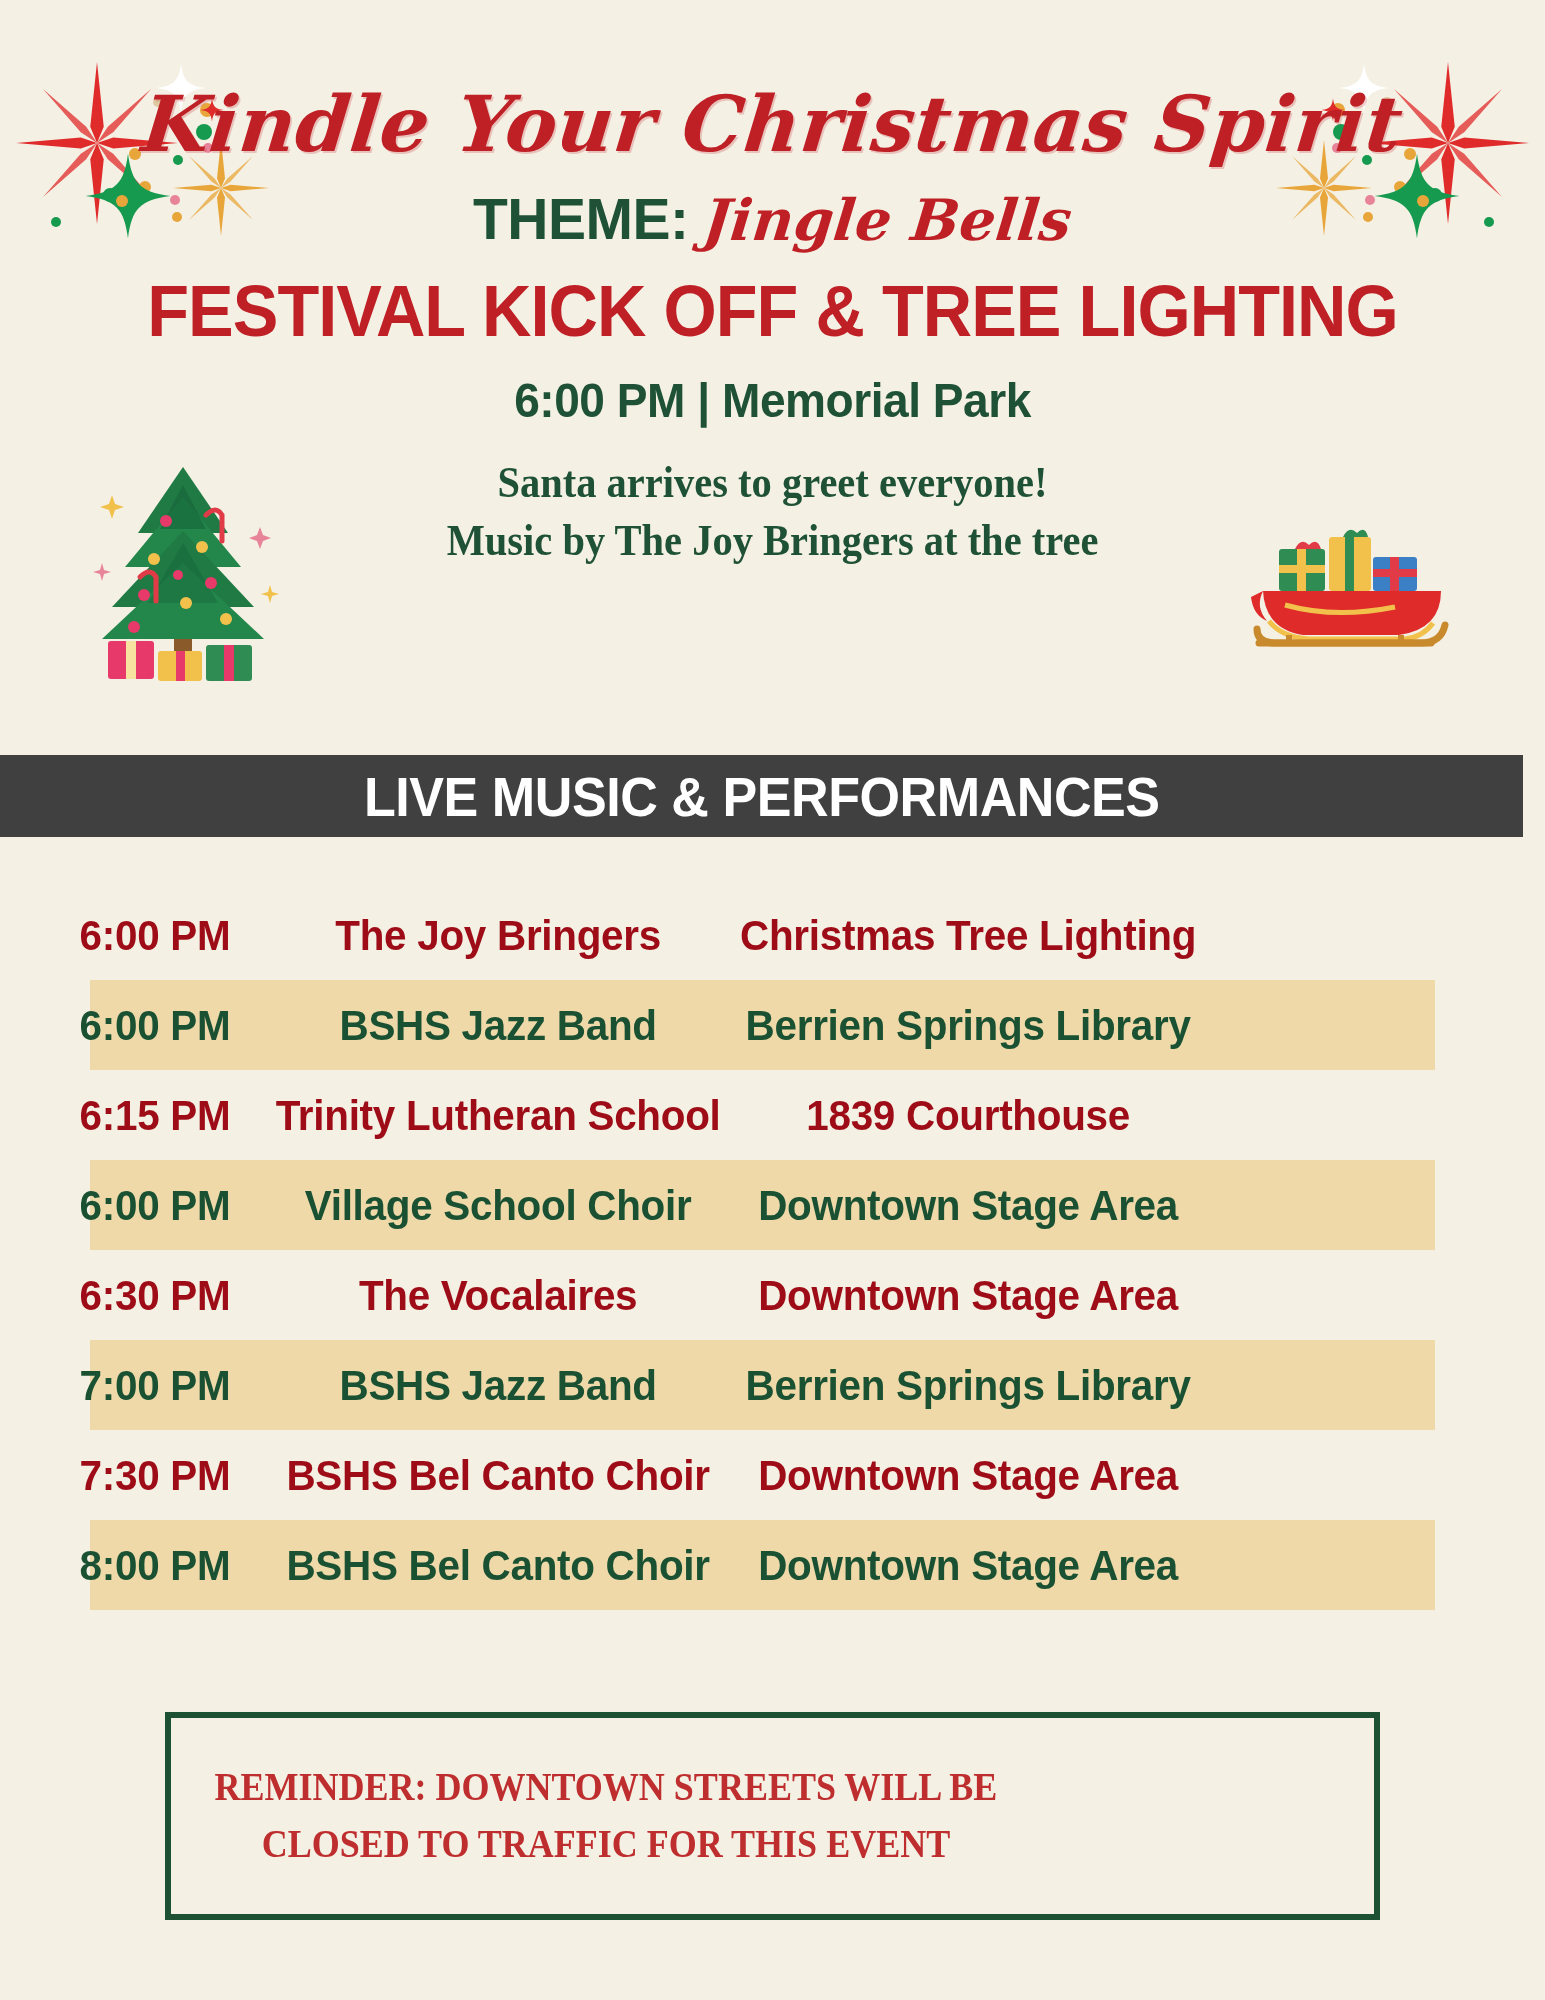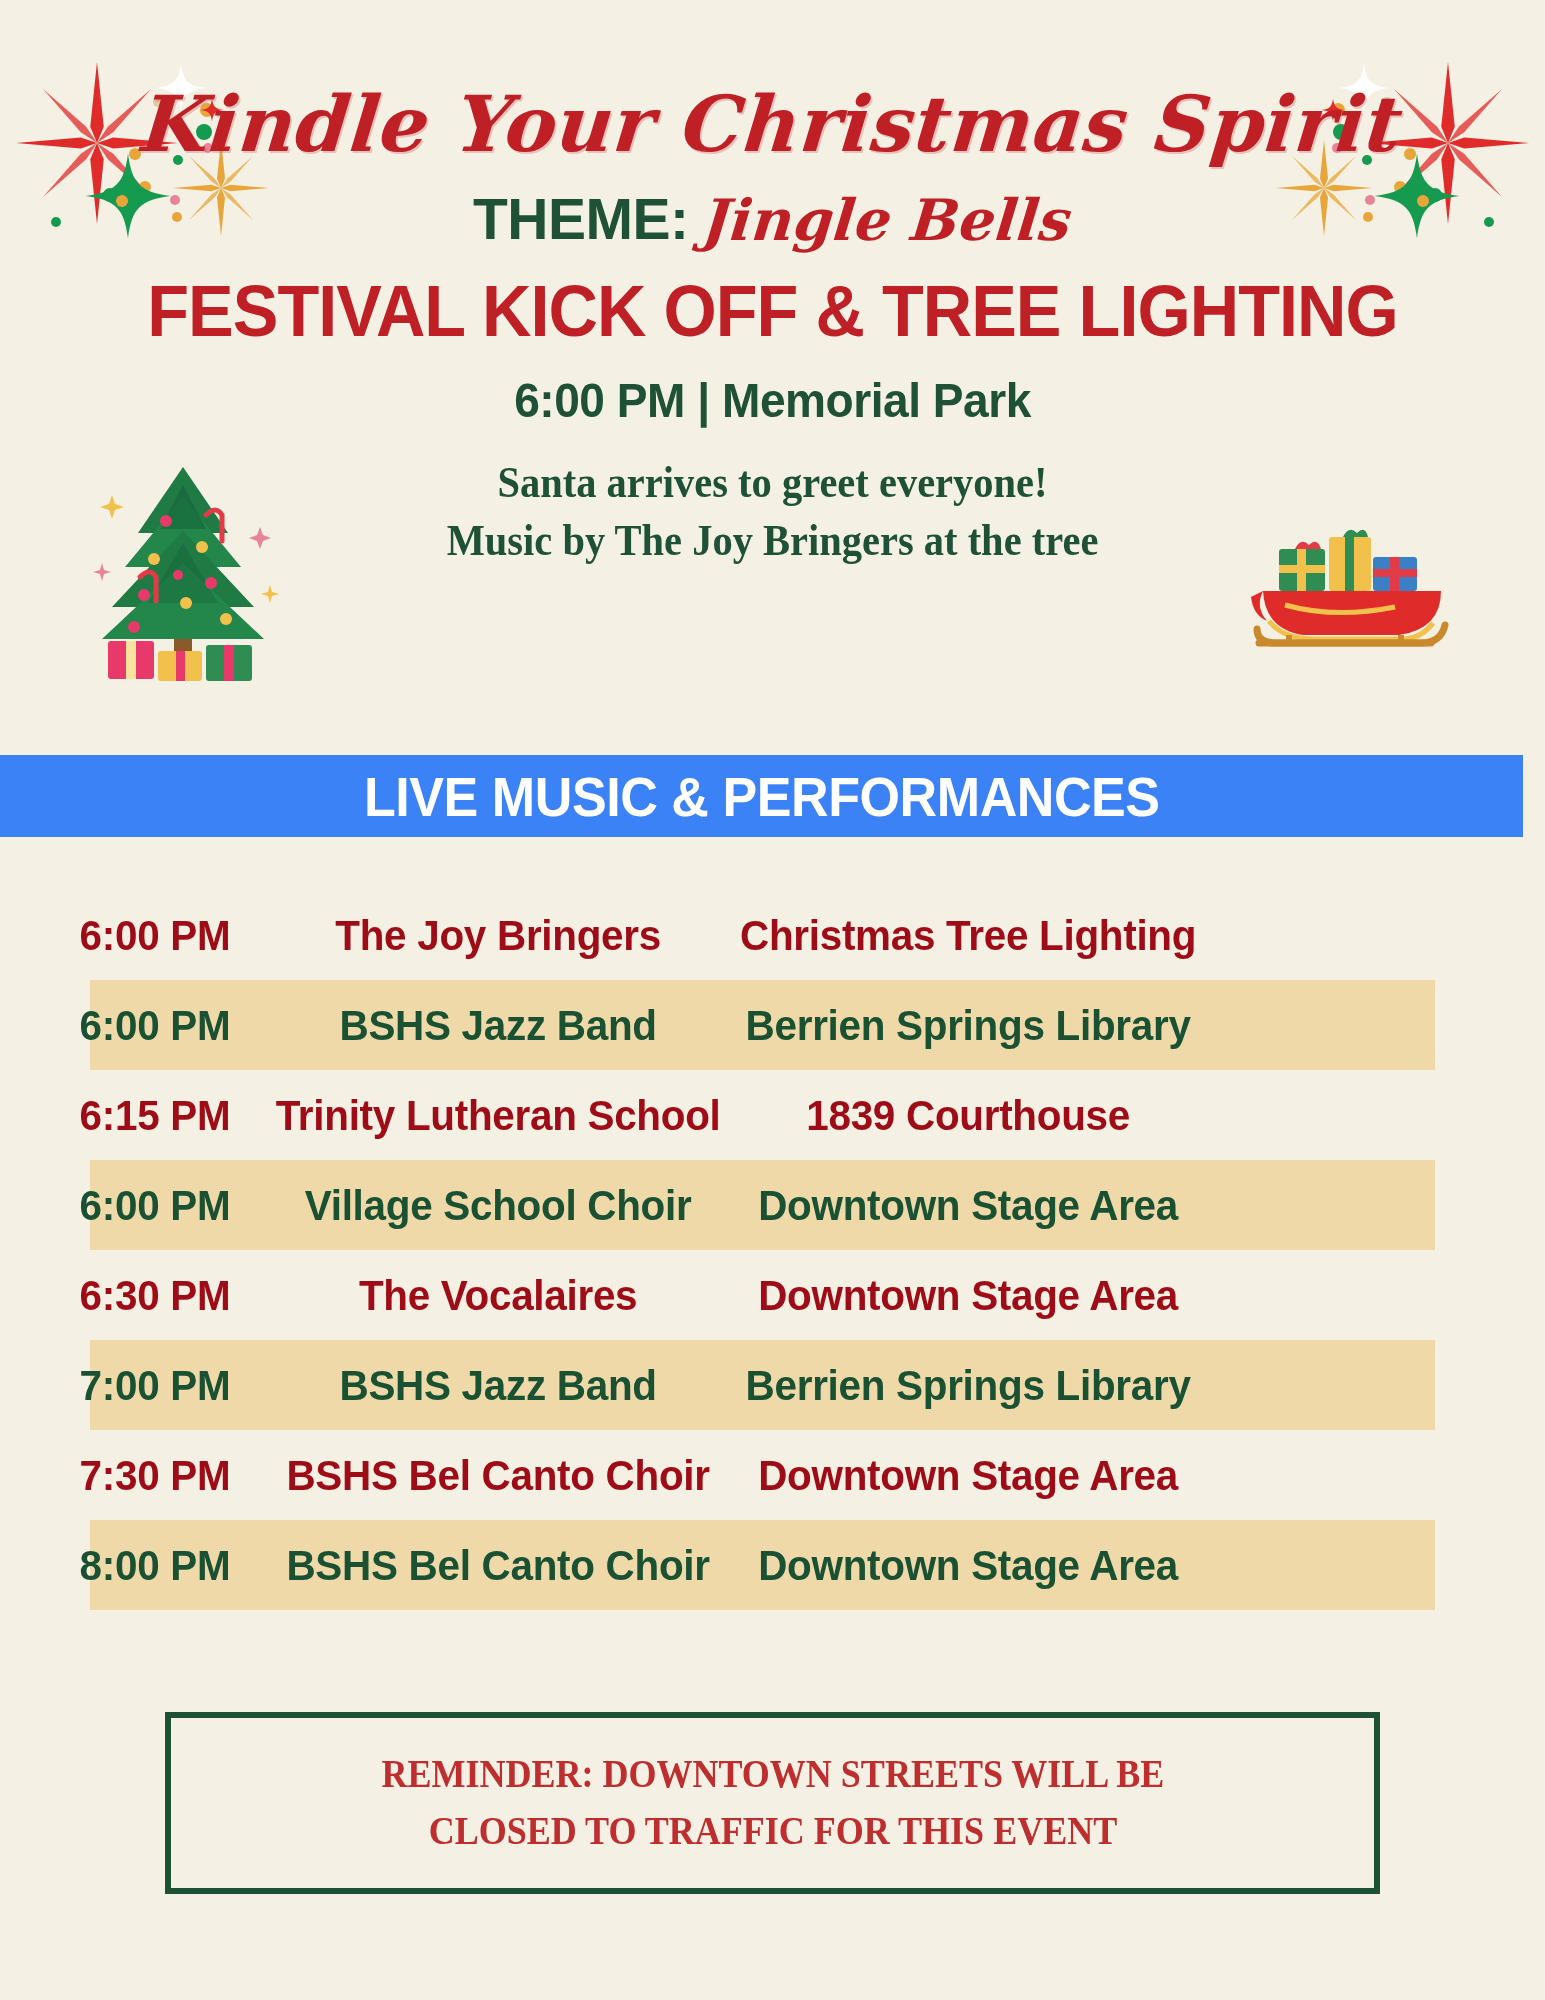--- a/index.html
+++ b/index.html
@@ -123,21 +123,21 @@
     z-index: 2;
   }
 
   
   .banner {
     position: absolute;
     left: 0;
     top: 755px;
     width: 1523px;
     height: 82px;
-    background: #3b82f6;
+    background: #404040;
     display: flex;
     align-items: center;
     justify-content: center;
     z-index: 4;
   }
   .banner-text {
     font-family: "Liberation Sans Narrow", "Liberation Sans", sans-serif;
     font-weight: 700;
     color: #ffffff;
     font-size: 56px;
@@ -187,26 +187,25 @@
   .c-time  { width: 250px; text-align: center; }
   .c-act   { width: 480px; text-align: center; }
   .c-place { width: 520px; text-align: center; }
 
   
   .reminder-box {
     position: absolute;
     left: 165px;
     top: 1712px;
     width: 1215px;
-    height: 182px;
+    height: 208px;
     border: 6px solid #1d5134;
     box-sizing: border-box;
     display: flex;
     align-items: center;
-    justify-content: center;
     z-index: 3;
   }
   .reminder-text {
     font-family: "Liberation Serif", serif;
     font-weight: 700;
     color: #bf2e2e;
     font-size: 40px;
     line-height: 1.42;
     text-align: center;
     transform: scaleX(0.9);

